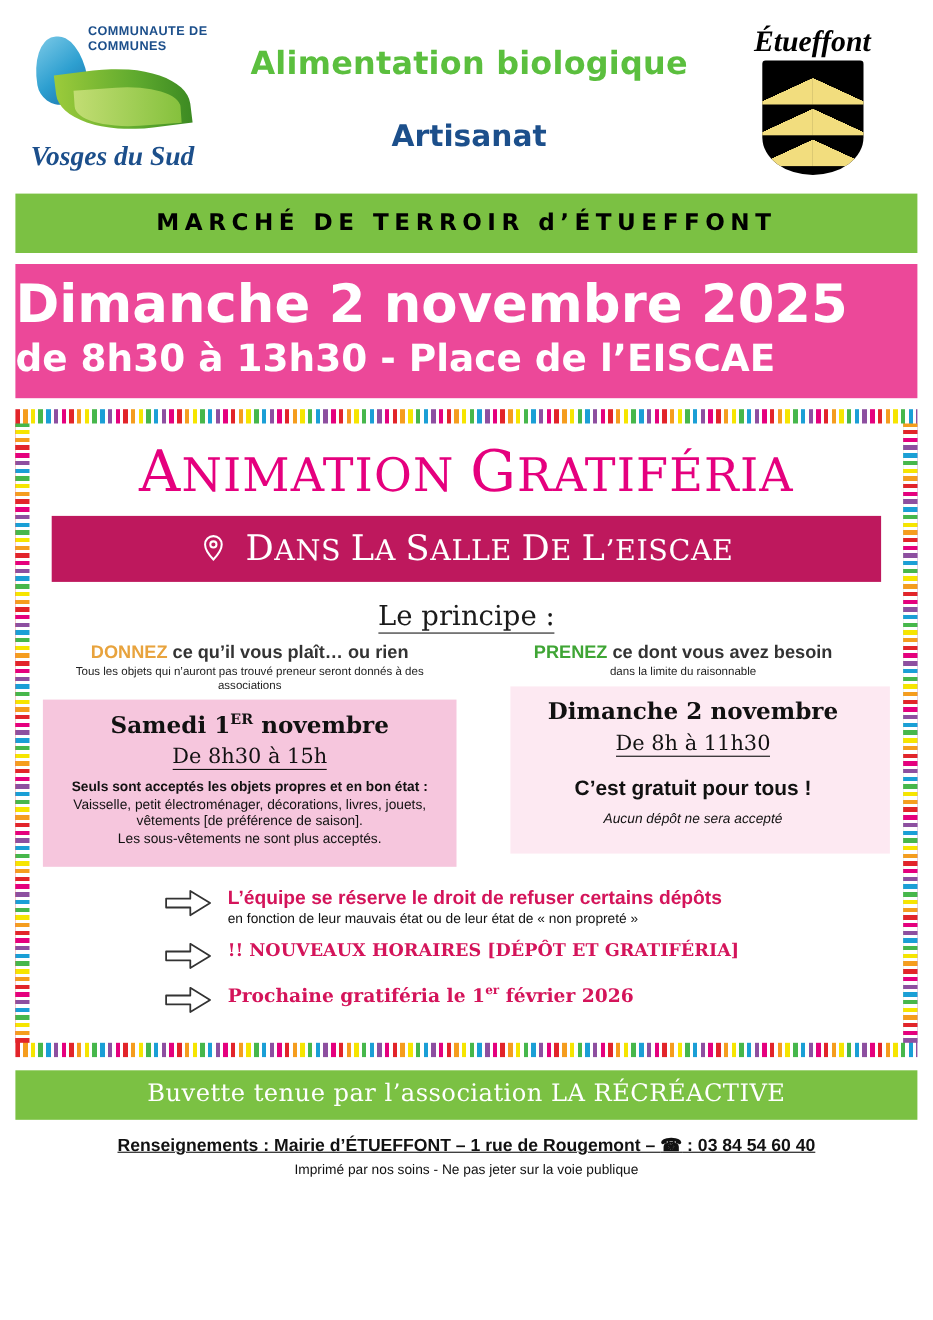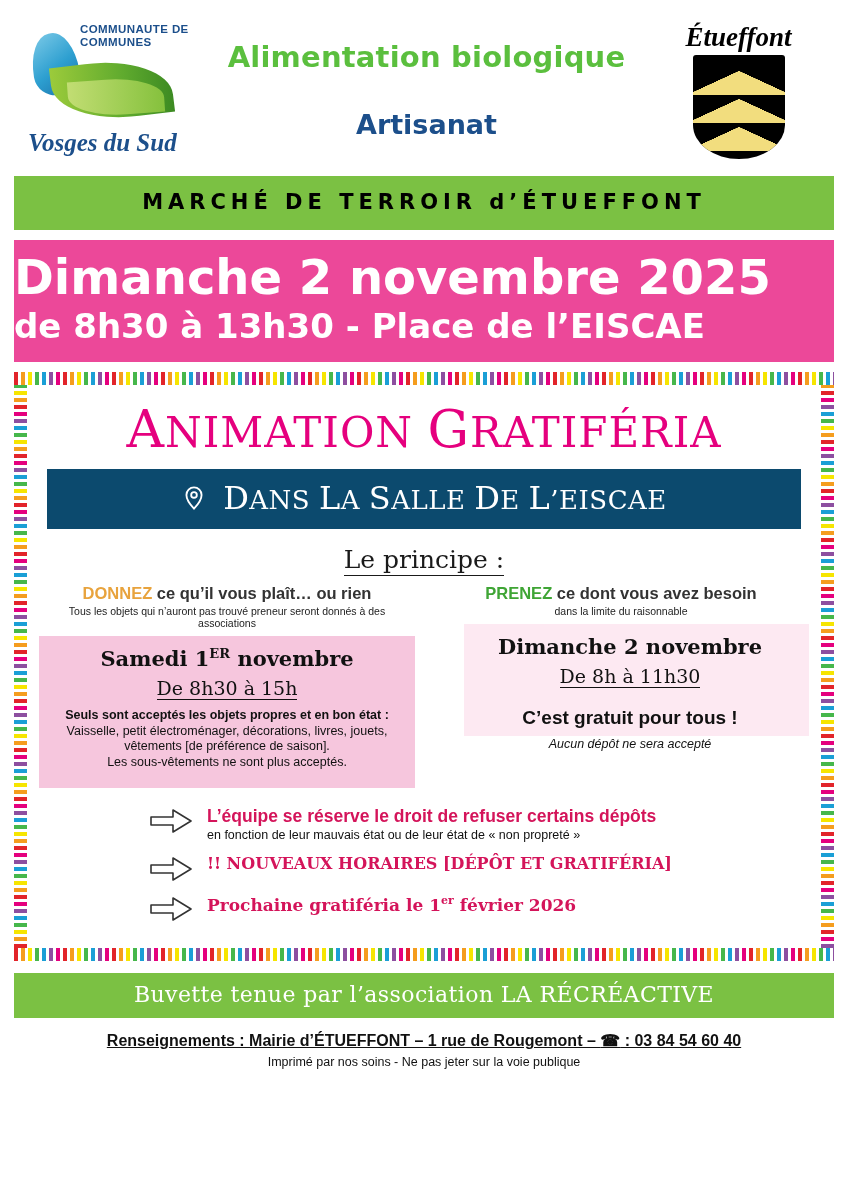--- a/index.html
+++ b/index.html
@@ -223,21 +223,21 @@
     color: #e5007e;
     font-family: "DejaVu Serif", serif;
     font-size: 42px;
     font-weight: normal;
     letter-spacing: 1px;
     margin: 6px 0 10px 0;
   }
   .anim-title .cap { font-size: 52px; }
 
   .pink-bar {
-    background: #0c4a6e;
+    background: #be185d;
     color: #fff;
     display: flex;
     align-items: center;
     justify-content: center;
     gap: 16px;
     padding: 10px 0 12px 0;
     margin: 0 8px;
   }
   .pink-bar .pin {
     width: 26px; height: 26px;
@@ -288,21 +288,21 @@
 
   .box-pink-dark {
     background: #f6c6dd;
     padding: 10px 8px 12px 8px;
     height: 152px;
     box-sizing: border-box;
   }
   .box-pink-light {
     background: #fde9f2;
     padding: 10px 21px 12px 8px;
-    height: 112px;
+    height: 152px;
     box-sizing: border-box;
     margin-left: 31px;
   }
   .box-title {
     text-align: center;
     font-family: "DejaVu Serif", serif;
     font-size: 21px;
     font-weight: bold;
     color: #111;
     margin-bottom: 6px;

